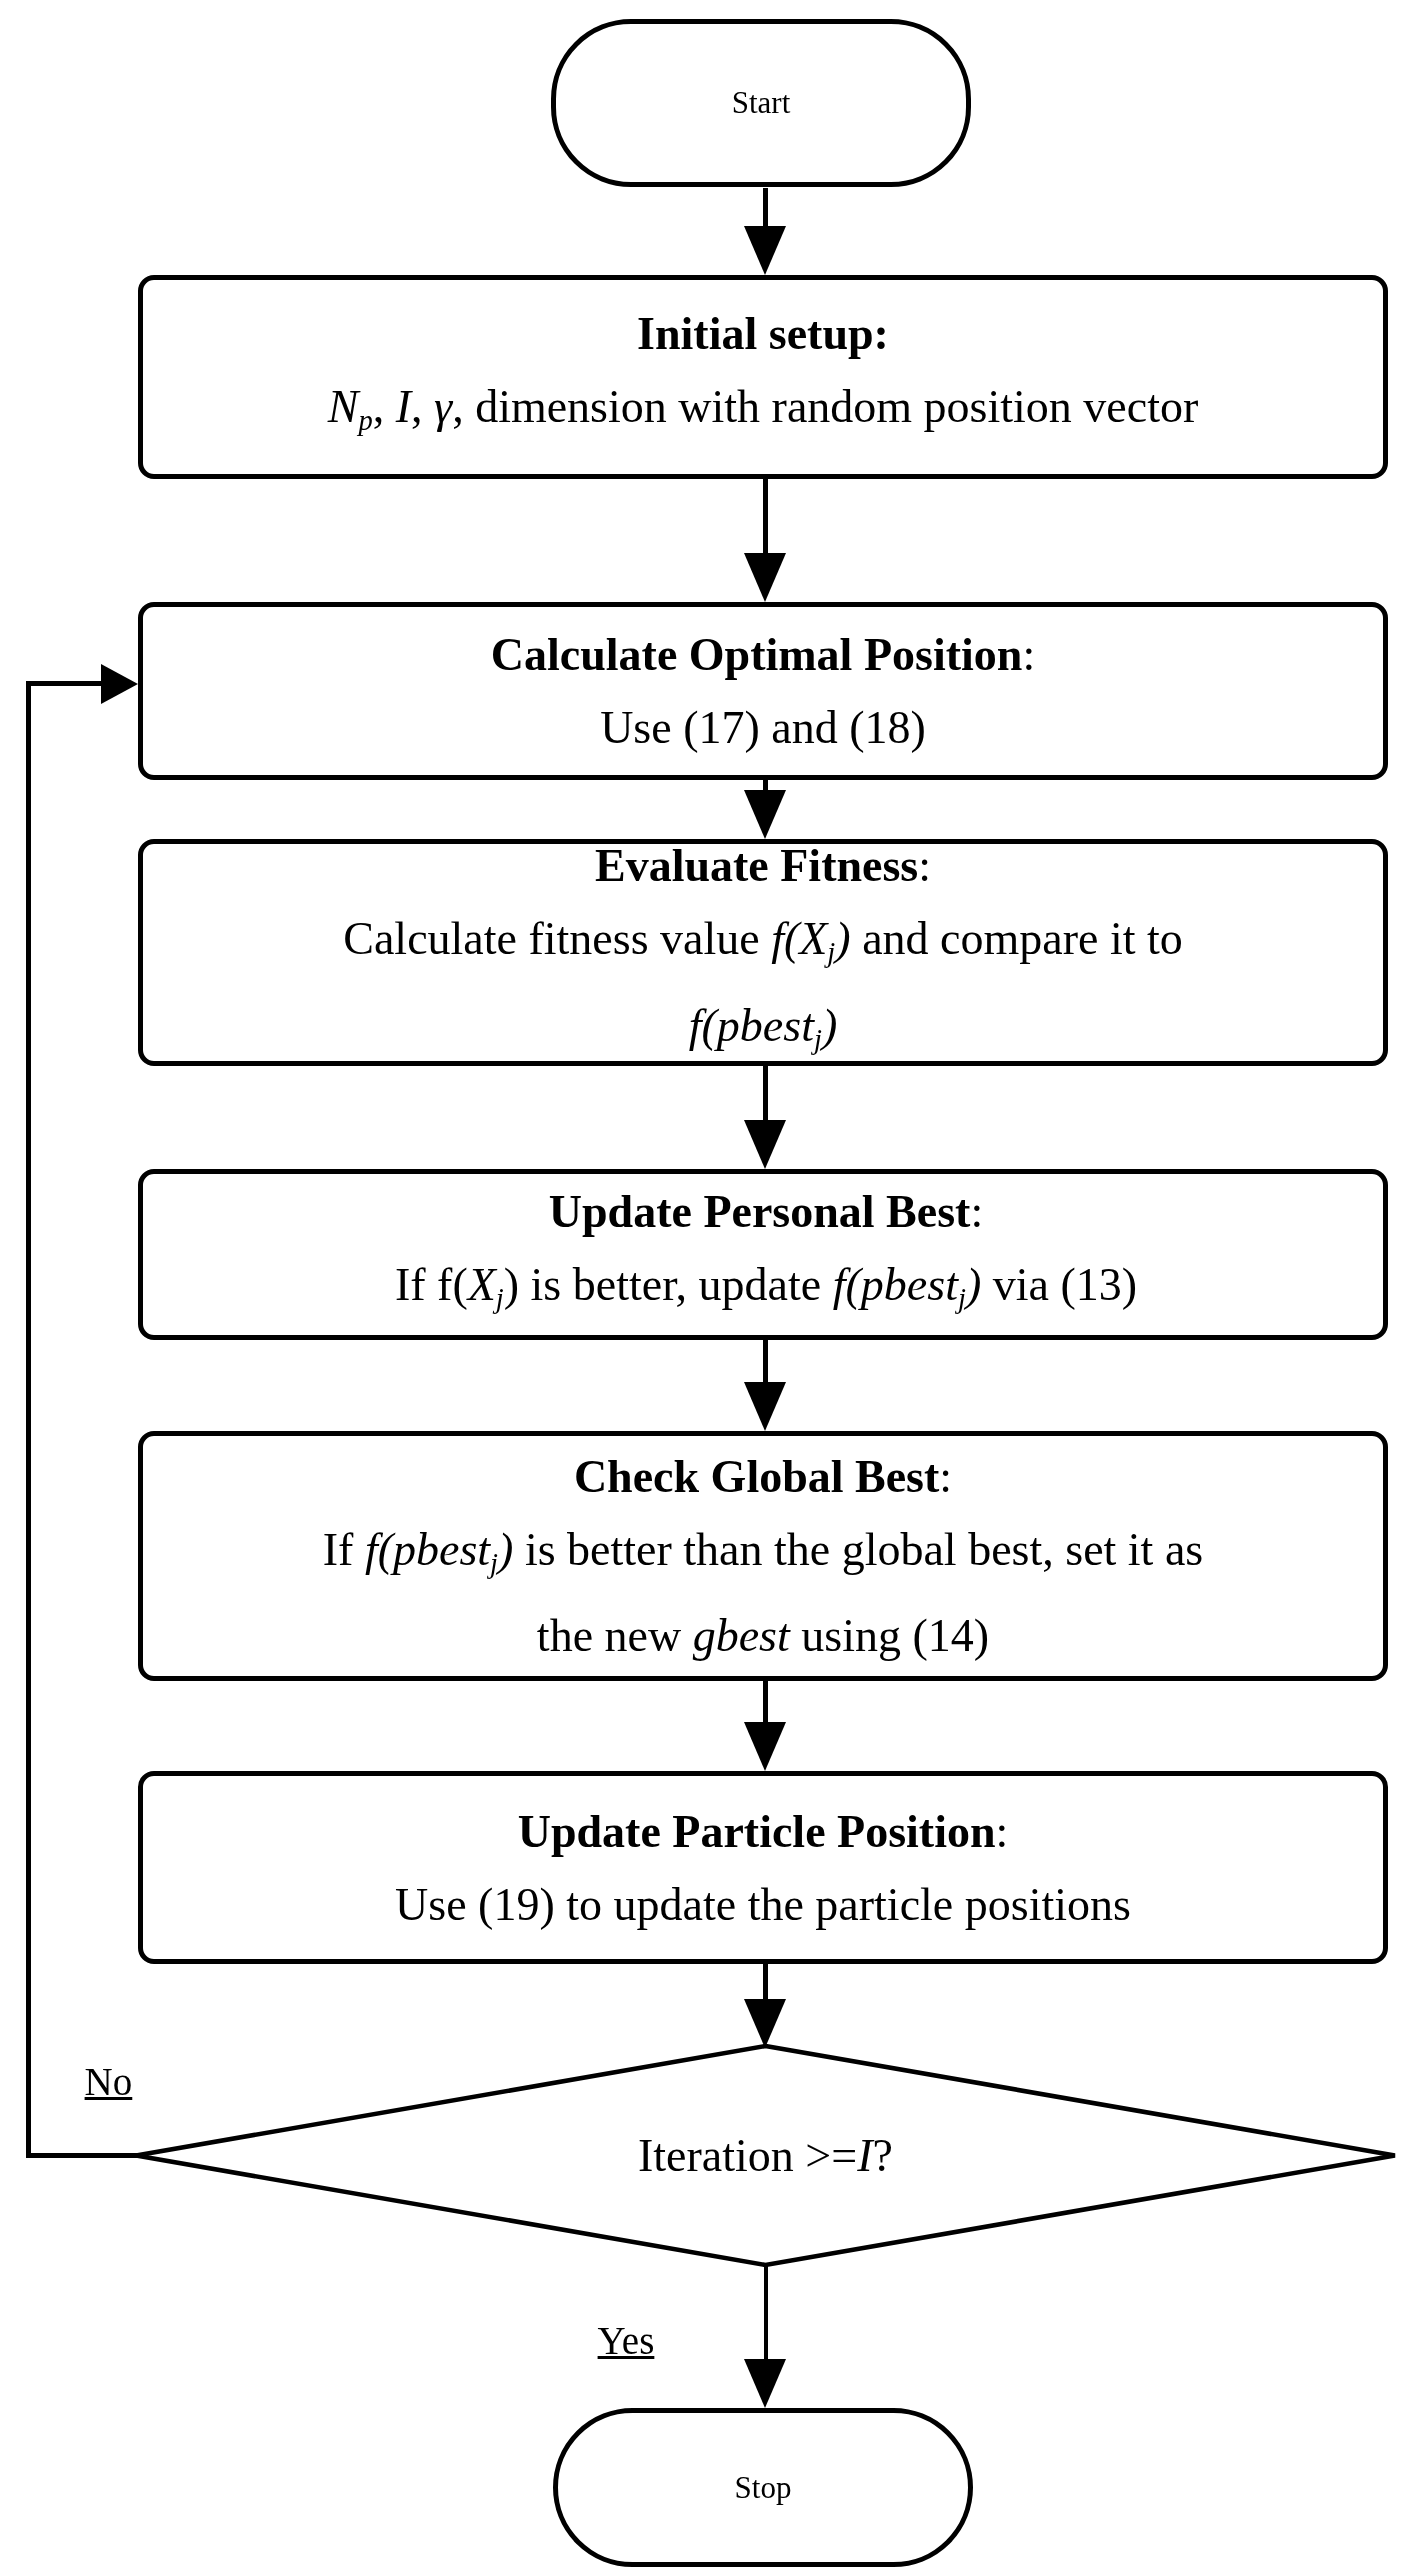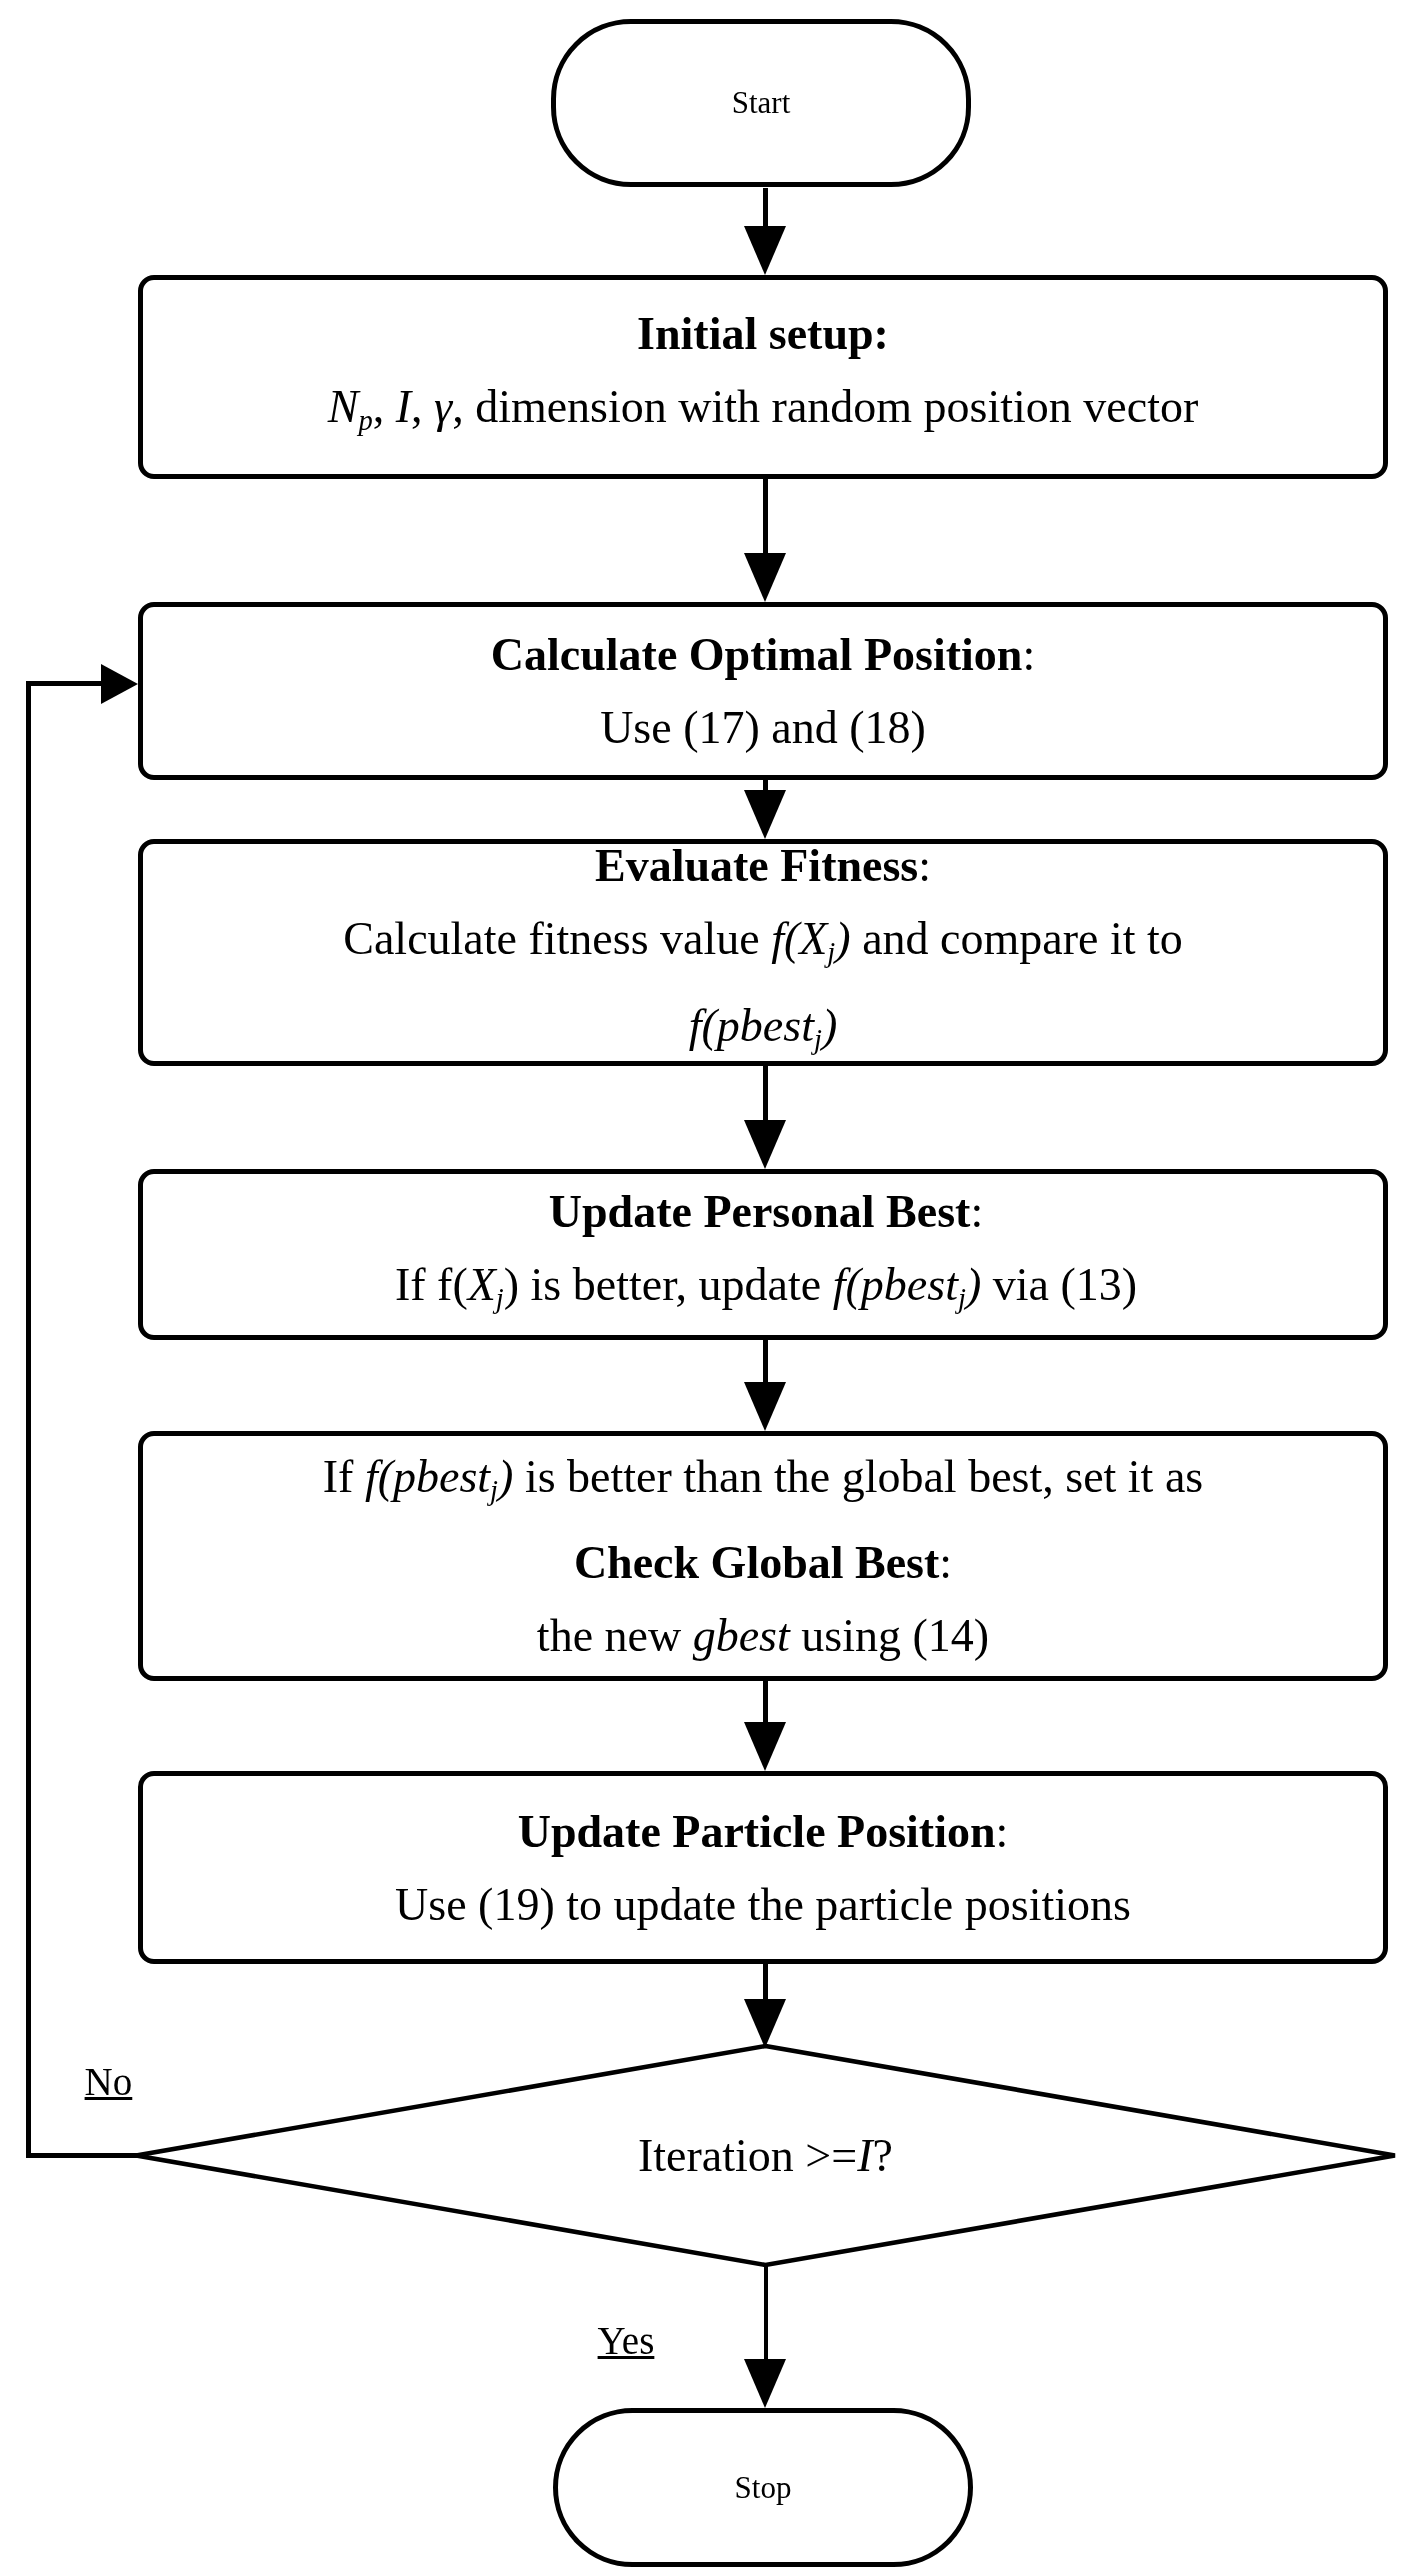--- a/index.html
+++ b/index.html
@@ -95,24 +95,24 @@
   <div><span class="title">Update Personal Best</span><span>:</span></div>
   <div>
     <span>If f(</span><span class="it">X</span><span class="it sub">j</span><span>) is better, update </span><span class="it">f(pbest</span><span class="it sub">j</span><span class="it">)</span><span> via (13)</span>
   </div>
 </div>
 
 <div class="shaft" style="left:763px;top:1340px;width:4.6px;height:43px;"></div>
 <div class="head-down" style="left:744px;top:1382px;"></div>
 
 <div class="node rect" style="top:1431px;height:250px;">
+  <div><span class="title">Check Global Best</span><span>:</span></div>
   <div>
     <span>If </span><span class="it">f(pbest</span><span class="it sub">j</span><span class="it">)</span><span> is better than the global best, set it as</span>
   </div>
-  <div><span class="title">Check Global Best</span><span>:</span></div>
   <div>
     <span>the new </span><span class="it">gbest</span><span> using (14)</span>
   </div>
 </div>
 
 <div class="shaft" style="left:763px;top:1681px;width:4.6px;height:42px;"></div>
 <div class="head-down" style="left:744px;top:1722px;"></div>
 
 <div class="node rect" style="top:1771px;height:193px;">
   <div><span class="title">Update Particle Position</span><span>:</span></div>

